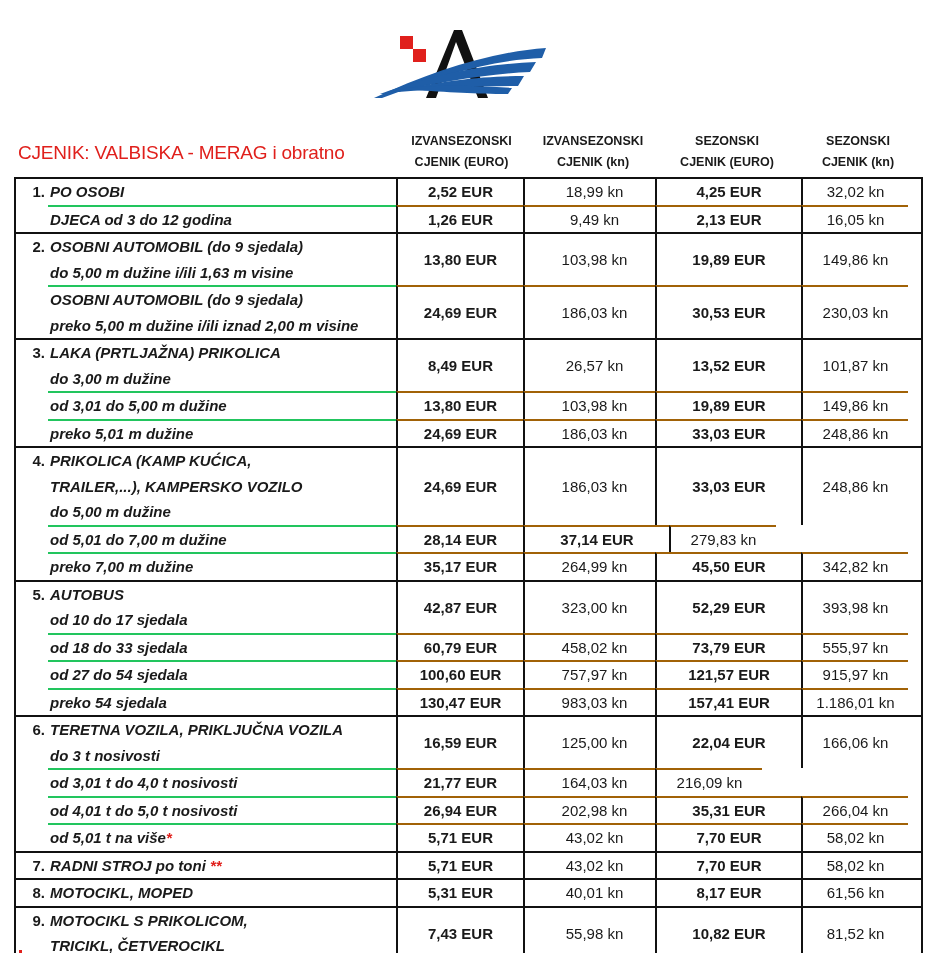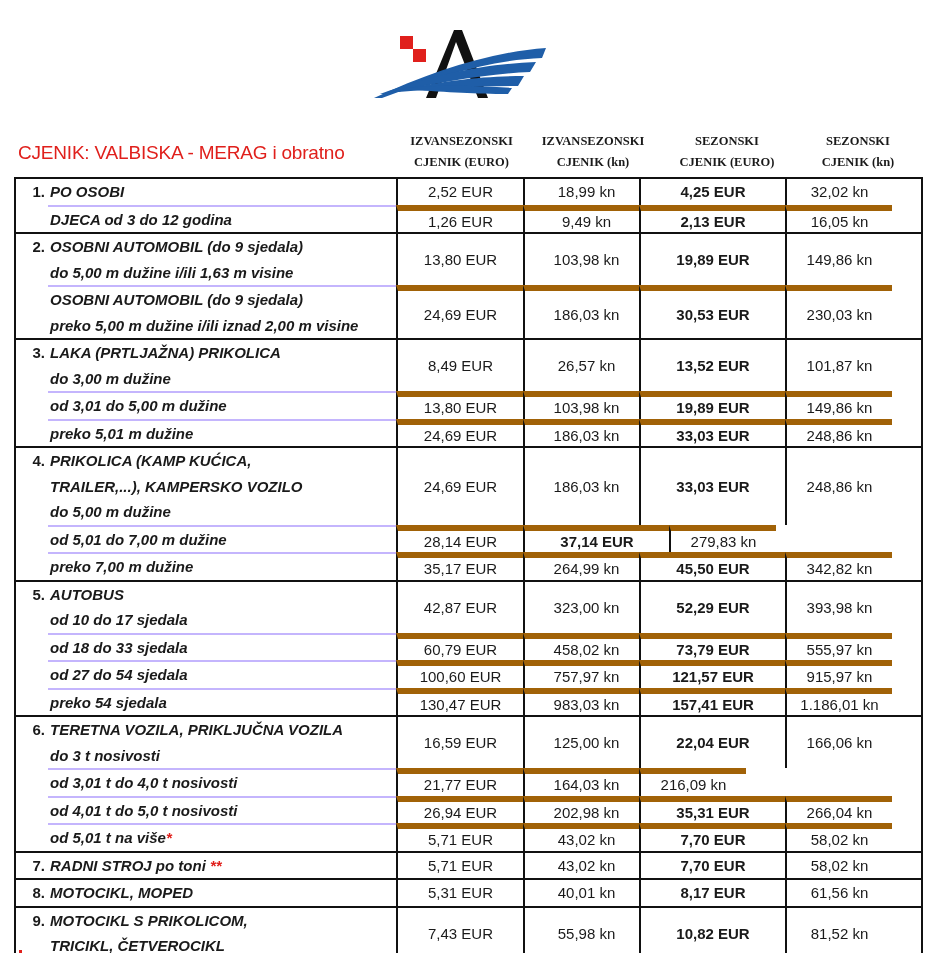--- a/index.html
+++ b/index.html
@@ -1,32 +1,32 @@
 <!DOCTYPE html>
 <html><head>
 <meta charset="utf-8">
 <style>
   html, body { margin: 0; padding: 0; background: #ffffff; }
   body { width: 935px; height: 953px; position: relative; overflow: hidden;
          font-family: "Liberation Sans", "DejaVu Sans", sans-serif; color: #1a1a1a; }
   .logo { position: absolute; left: 370px; top: 22px; width: 180px; height: 82px; }
   .title { position: absolute; left: 18px; top: 142px; font-size: 19px; font-weight: normal; color: #e0201c; letter-spacing: -0.2px; text-align: right; }
-  .colhead { position: absolute; top: 131px; text-align: center; font-size: 12.5px; font-weight: bold; line-height: 21px; color: #1a1a1a; font-family: Liberation Serif, serif; }
+  .colhead { position: absolute; top: 131px; text-align: center; font-size: 12.5px; font-weight: bold; line-height: 21px; color: #1a1a1a; }
   .table { position: absolute; left: 14px; top: 177px; width: 909px; border: 2px solid #111; box-sizing: border-box; }
   .group { position: relative; border-top: 2px solid #111; }
   .group:first-child { border-top: none; }
   .row { display: flex; position: relative; }
-  .row + .row .desc-inner { border-top: 2px solid #c4b5fd; }
-  .row + .row .cell { border-top: 6px solid #a16207; }
+  .row + .row .desc-inner { border-top: 2px solid #22c55e; }
+  .row + .row .cell { border-top: 2px solid #a16207; }
   .desc { width: 380px; position: relative; box-sizing: border-box; }
   .desc-inner { margin-left: 32px; padding-left: 2px; font-weight: bold; font-size: 15px; line-height: 25.5px; font-style: italic; }
   .num { position: absolute; left: 0; width: 32px; text-align: right; padding-right: 3px; box-sizing: border-box; font-weight: bold; font-size: 15px; line-height: 25.5px; top: 0; }
   .cell { border-left: 2px solid #111; box-sizing: border-box; display: flex; align-items: center; justify-content: center; font-size: 15px; }
-  .c1 { width: 127px; font-weight: normal; }
-  .c2 { width: 116px; padding-left: 9px; }
+  .c1 { width: 127px; font-weight: bold; }
+  .c2 { width: 132px; padding-left: 9px; }
   .c3 { width: 146px; font-weight: bold; }
   .c4 { width: 107px; }
   .star { color: #e0201c; }
   .foot-mark { position: absolute; left: 19px; top: 950px; width: 3px; height: 3px; background: #e0201c; }
 </style>
 </head>
 <body>
 
 <svg class="logo" viewBox="0 0 180 82">
   <rect x="30" y="14" width="13" height="13" fill="#e0201c"></rect>

